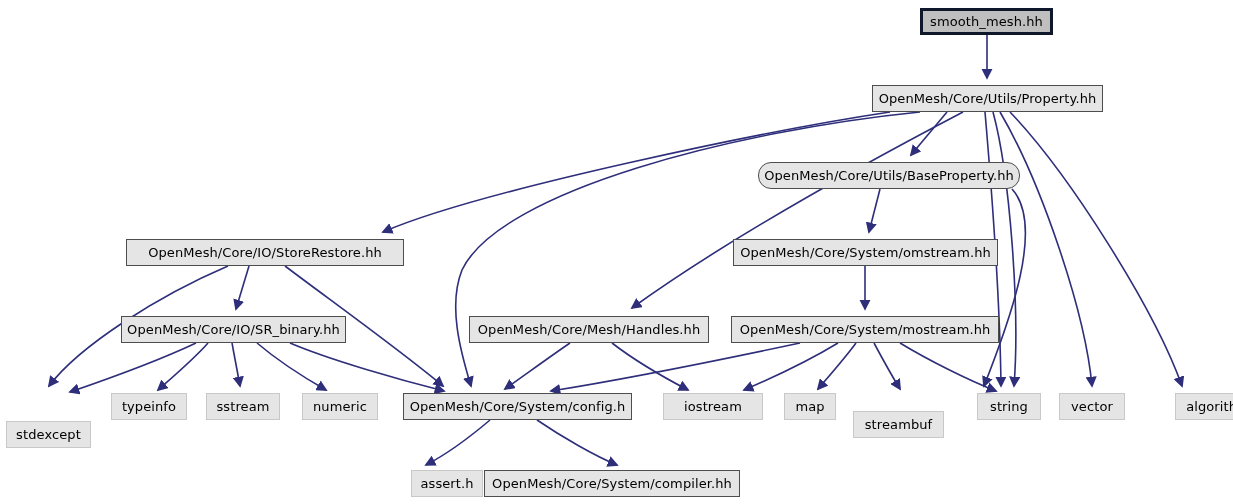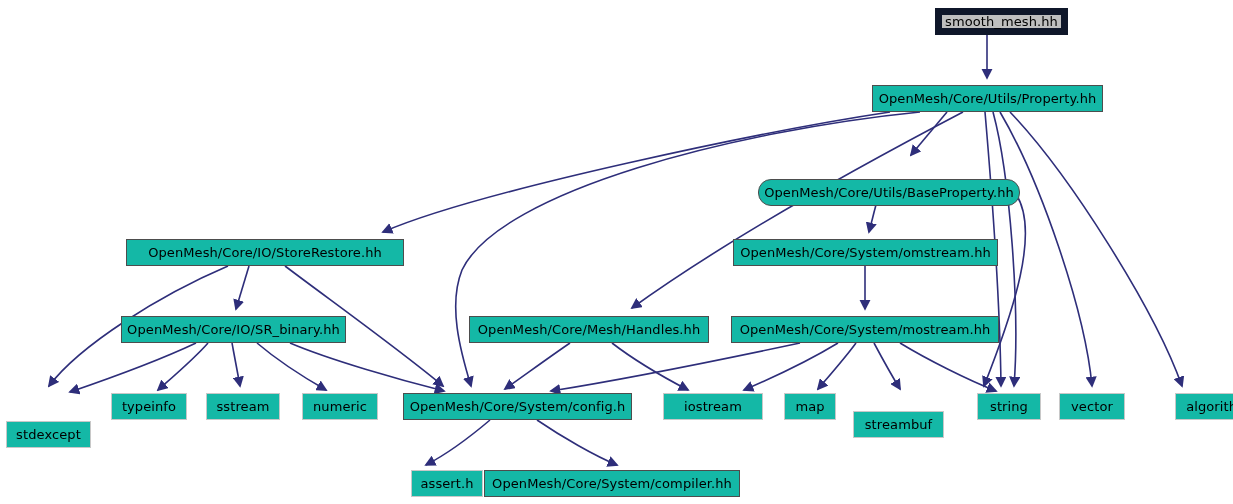--- a/index.html
+++ b/index.html
@@ -19,30 +19,30 @@
     left:0;top:0;
     width:1233px;height:504px;
     pointer-events:none;
   }
   .node{
     position:absolute;
     box-sizing:border-box;
     display:flex;
     align-items:center;
     justify-content:center;
-    background:#14b8a6;
+    background:#e5e5e5;
     border:1px solid #c8c8c8;
     color:#000000;
     font-size:13px;
     line-height:1;
     white-space:nowrap;
     letter-spacing:0.1px;
   }
   .node.mid{ border:1px solid #4d4d4d; }
-  .node.root{ background:#bfbfbf; border:7px solid #0f172a;margin-left:15px; }
+  .node.root{ background:#bfbfbf; border:3px solid #0f172a; }
   .node .lbl{ display:block; padding:0 6px; }
 </style>
 </head>
 <body>
 
 <div id="canvas">
 
   <svg id="edges" viewBox="0 0 1233 504" xmlns="http://www.w3.org/2000/svg">
     <defs>
       <marker id="arrow" viewBox="0 0 12 12" refX="10" refY="6" markerWidth="7" markerHeight="7" orient="auto-start-reverse">
@@ -82,21 +82,21 @@
       </g>
   </svg>
 
   <div id="node-layer">
       <div class="node root" style="left: 920px; top: 8px; width: 133px; height: 27px;">
         <span class="lbl">smooth_mesh.hh</span>
       </div>
       <div class="node mid" style="left: 872px; top: 85px; width: 231px; height: 27px;">
         <span class="lbl">OpenMesh/Core/Utils/Property.hh</span>
       </div>
-      <div class="node mid" style="left: 758px; top: 179px; width: 262px; height: 27px; border-radius: 13px;">
+      <div class="node mid" style="left: 758px; top: 162px; width: 262px; height: 27px; border-radius: 13px;">
         <span class="lbl">OpenMesh/Core/Utils/BaseProperty.hh</span>
       </div>
       <div class="node mid" style="left: 126px; top: 239px; width: 278px; height: 27px;">
         <span class="lbl">OpenMesh/Core/IO/StoreRestore.hh</span>
       </div>
       <div class="node mid" style="left: 733px; top: 239px; width: 265px; height: 27px;">
         <span class="lbl">OpenMesh/Core/System/omstream.hh</span>
       </div>
       <div class="node mid" style="left: 121px; top: 316px; width: 225px; height: 27px;">
         <span class="lbl">OpenMesh/Core/IO/SR_binary.hh</span>

